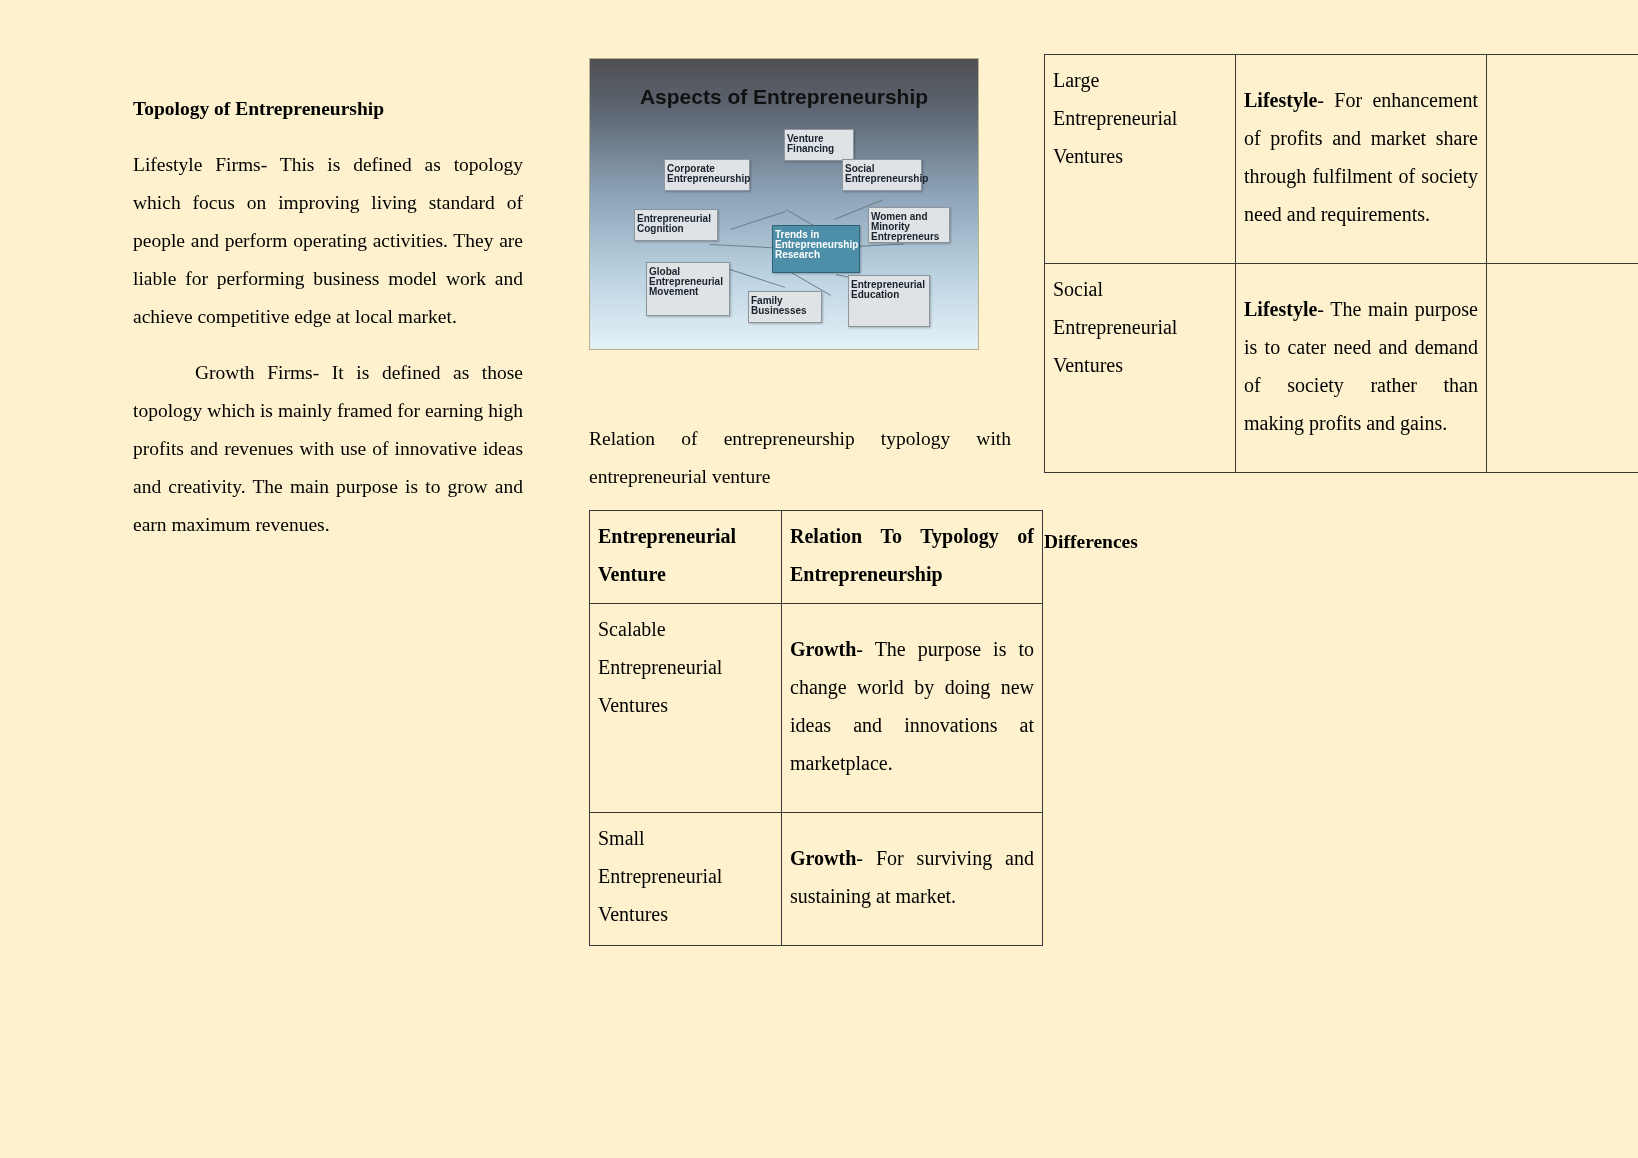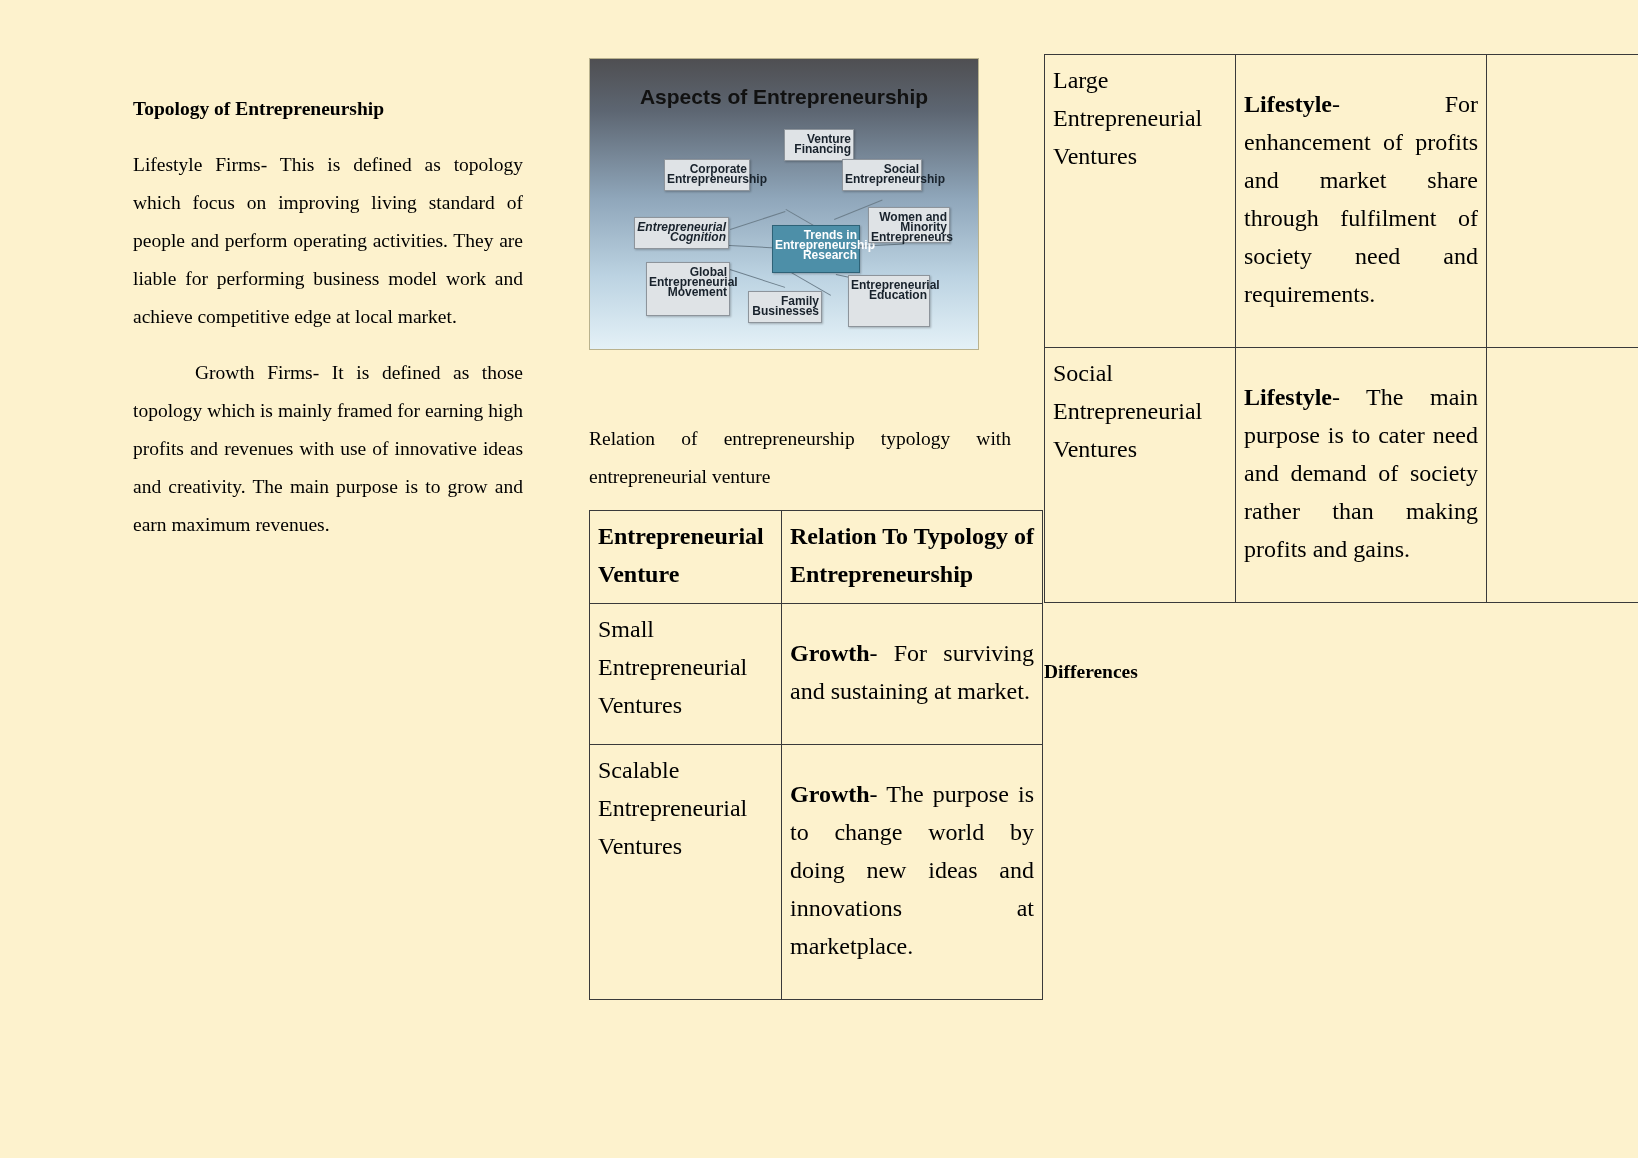--- a/index.html
+++ b/index.html
@@ -70,24 +70,24 @@
     font-family: "Liberation Sans", sans-serif;
     font-weight: bold;
     font-size: 21px;
     color: #111;
   }
   .node {
     position: absolute;
     background: #dfe3e6;
     border: 1px solid #8d949b;
     font-family: "Liberation Sans", sans-serif;
-    font-size: 12px;
+    font-size: 10px;
     font-weight: bold;
     color: #18222c;
-    text-align: right;
+    text-align: left;
     line-height: 10px;
     padding: 4px 2px;
     box-sizing: border-box;
     box-shadow: 1px 1px 2px rgba(0,0,0,0.25);
   }
   .node.center {
     background: #4d8fa8;
     color: #fff;
     border: 1px solid #2e6277;
   }
@@ -108,21 +108,21 @@
 
   
   table.doc-table {
     border-collapse: collapse;
     table-layout: fixed;
   }
   table.doc-table td {
     border: 1px solid #3a3a3a;
     vertical-align: top;
     padding: 6px 8px 10px 8px;
-    font-size: 24px;
+    font-size: 20px;
     line-height: 38px;
     text-align: justify;
     margin-top: 30px;
   }
   .b { font-weight: bold; }
 
   #table-typology {
     width: 421px;
     margin-top: 14px;
   }
@@ -185,21 +185,21 @@
 
       <div class="node" style="left:194px; top:70px; width:70px; height:32px;">
         <span>Venture Financing</span>
       </div>
       <div class="node" style="left:74px; top:100px; width:86px; height:32px;">
         <span>Corporate Entrepreneurship</span>
       </div>
       <div class="node" style="left:252px; top:100px; width:80px; height:32px;">
         <span>Social Entrepreneurship</span>
       </div>
-      <div class="node" style="left:44px; top:158px; width:95px; height:32px;font-style:italic;">
+      <div class="node" style="left:44px; top:150px; width:84px; height:32px;">
         <span>Entrepreneurial Cognition</span>
       </div>
       <div class="node" style="left:278px; top:148px; width:82px; height:36px;">
         <span>Women and Minority Entrepreneurs</span>
       </div>
       <div class="node" style="left:56px; top:203px; width:84px; height:54px;">
         <span>Global Entrepreneurial Movement</span>
       </div>
       <div class="node" style="left:258px; top:216px; width:82px; height:52px;">
         <span>Entrepreneurial Education</span>
@@ -213,29 +213,29 @@
 
     <p class="mid-heading">Relation of entrepreneurship typology with entrepreneurial venture</p>
 
     <table class="doc-table" id="table-typology">
       <tbody>
         <tr class="head">
           <td>Entrepreneurial Venture</td>
           <td>Relation To Typology of Entrepreneurship</td>
         </tr>
         <tr>
+          <td>Scalable Entrepreneurial Ventures</td>
+          <td>
+              <p class="just"><span class="b">Growth</span><span>- The purpose is to change world by doing new ideas and innovations at marketplace.</span></p>
+            </td>
+        </tr>
+        <tr>
           <td>Small Entrepreneurial Ventures</td>
           <td>
               <p class="just"><span class="b">Growth</span><span>- For surviving and sustaining at market.</span></p>
-            </td>
-        </tr>
-        <tr>
-          <td>Scalable Entrepreneurial Ventures</td>
-          <td>
-              <p class="just"><span class="b">Growth</span><span>- The purpose is to change world by doing new ideas and innovations at marketplace.</span></p>
             </td>
         </tr>
       </tbody>
     </table>
   </div>
 
   <div class="col-right">
     <table class="doc-table" id="table-ventures">
       <tbody>
         <tr>

